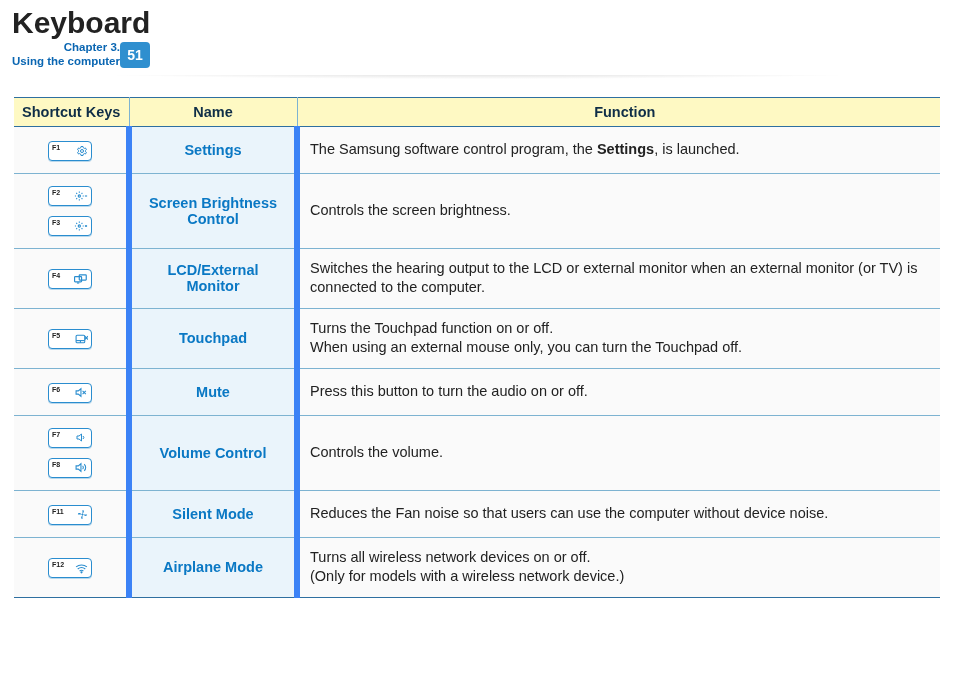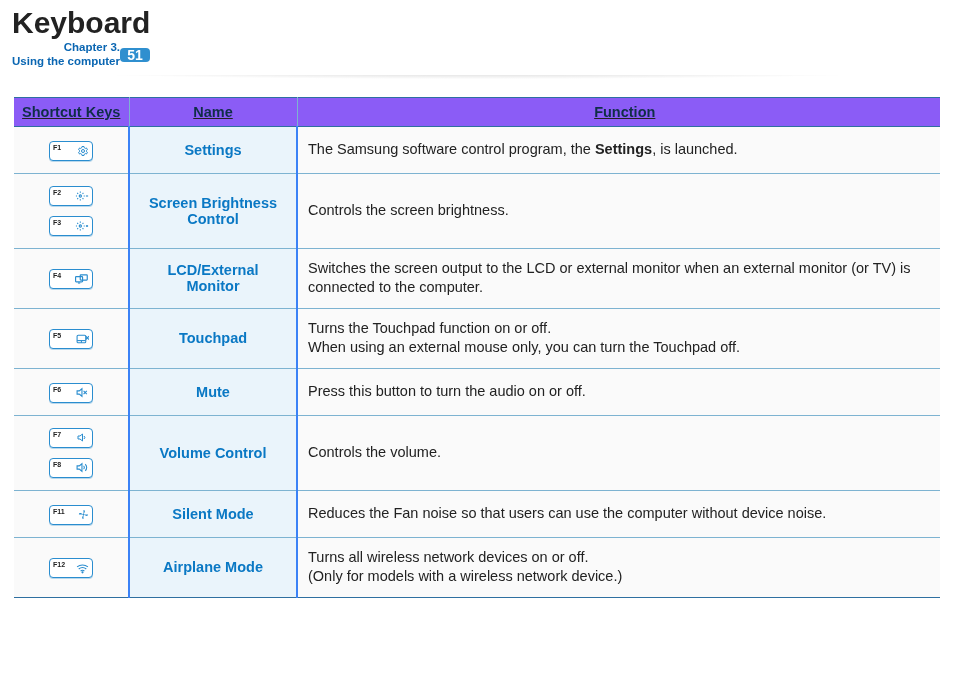--- a/index.html
+++ b/index.html
@@ -34,58 +34,58 @@
     color: #0a66b2;
     font-weight: 700;
     font-size: 11.5px;
     line-height: 1.2;
   }
   .page-badge {
     background: #2f8fcf;
     color: #fff;
     font-weight: 700;
     font-size: 14px;
-    width: 30px; height: 14px;
+    width: 30px; height: 26px;
     border-radius: 4px;
     display: flex; align-items: center; justify-content: center;
   }
   .shadow-bar {
     height: 14px;
     margin-top: 6px;
     background: radial-gradient(ellipse 70% 100% at center -40%, rgba(0,0,0,0.22), rgba(0,0,0,0) 70%);
   }
   .table-wrap { padding: 8px 14px 0 14px; }
   table {
     border-collapse: collapse;
     width: 100%;
     table-layout: fixed;
     font-size: 14.5px;
     color: #222;
   }
   col.c1 { width: 115px; }
   col.c2 { width: 168px; }
   col.c3 { width: auto; }
-  thead tr { background: #8b5cf6; text-decoration: underline; }
+  thead tr { background: #fef9c3; }
   th {
     font-weight: 700;
     color: #0f2e47;
     padding: 6px 8px;
     text-align: center;
     border-top: 1px solid #2e6fa0;
     border-bottom: 1px solid #2e6fa0;
     border-left: 1px solid #7db3d1;
     border-right: 1px solid #7db3d1;
   }
   th:first-child { border-left: none; }
   th:last-child { border-right: none; padding-left: 20px; }
   td {
     padding: 10px 10px;
     vertical-align: middle;
     border-top: 1px solid #7db3d1;
-    border-left: 2px solid #3b82f6;
+    border-left: 6px solid #3b82f6;
     border-right: 1px solid #7db3d1;
   }
   td:first-child { border-left: none; }
   td:last-child { border-right: none; }
   tbody tr:last-child td { border-bottom: 1px solid #2e6fa0; }
   td.keycell { text-align: center; background: #fafafa; }
   td.namecell {
     text-align: center;
     background: #eaf4fb;
     color: #0a78c4;
@@ -218,21 +218,21 @@
               <span class="fk">F4</span>
               <span class="ic">
                 <svg width="14" height="11" viewBox="0 0 24 18" fill="none" stroke="#2a8dcf" stroke-width="2">
                   <rect x="1" y="4" width="12" height="9" rx="1"></rect>
                   <rect x="9" y="1" width="12" height="9" rx="1"></rect>
                   <line x1="5" y1="15" x2="9" y2="15"></line>
                 </svg>
               </span>
             </span></td>
       <td class="namecell">LCD/External Monitor</td>
-      <td class="funccell">Switches the screen output to the LCD or external monitor when an external monitor (or TV) is connected to the computer.</td>
+      <td class="funccell">Switches the hearing output to the LCD or external monitor when an external monitor (or TV) is connected to the computer.</td>
     </tr>
 
     <tr>
       <td class="keycell"><span class="keycap">
               <span class="fk">F5</span>
               <span class="ic">
                 <svg width="13" height="11" viewBox="0 0 24 20" fill="none" stroke="#2a8dcf" stroke-width="2">
                   <rect x="2" y="2" width="16" height="14" rx="2"></rect>
                   <line x1="2" y1="12" x2="18" y2="12"></line>
                   <line x1="10" y1="12" x2="10" y2="16"></line>

